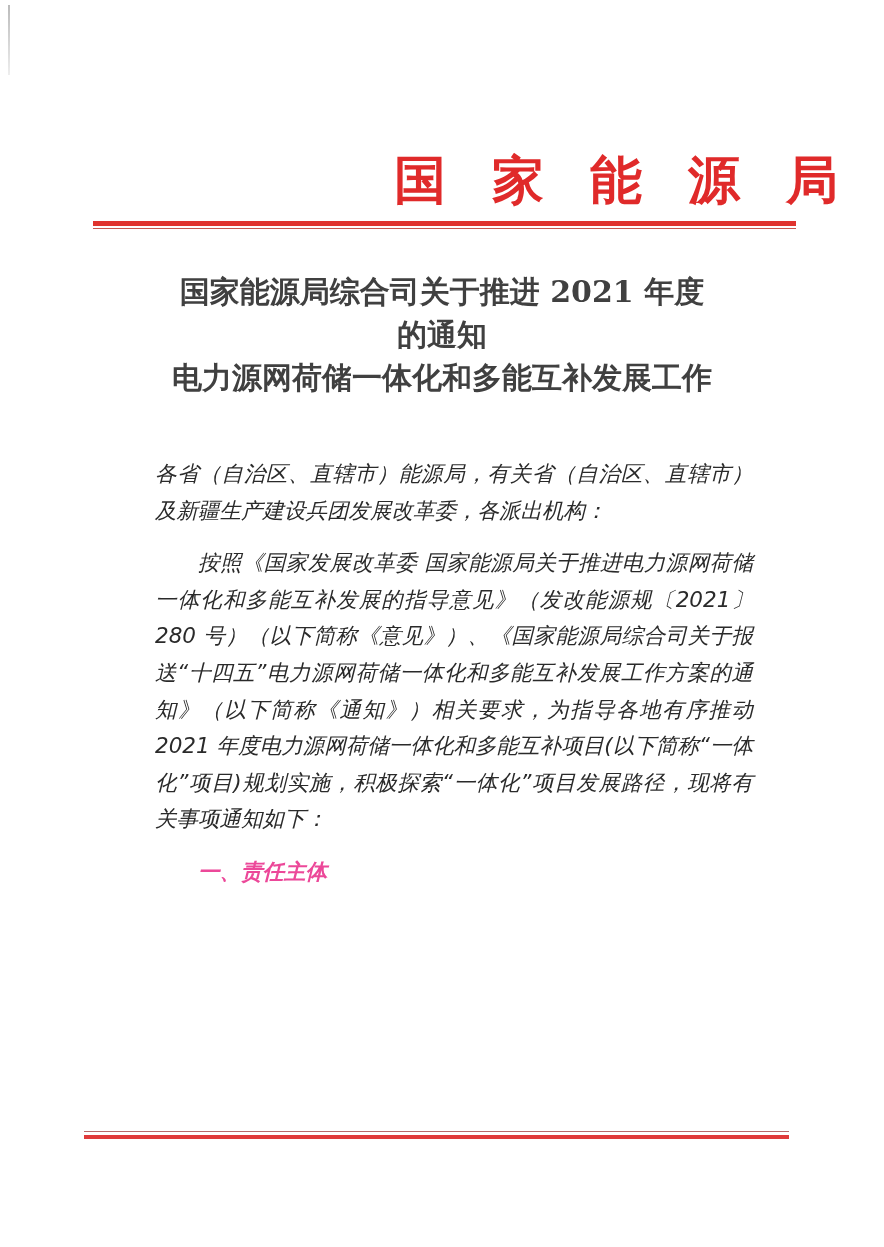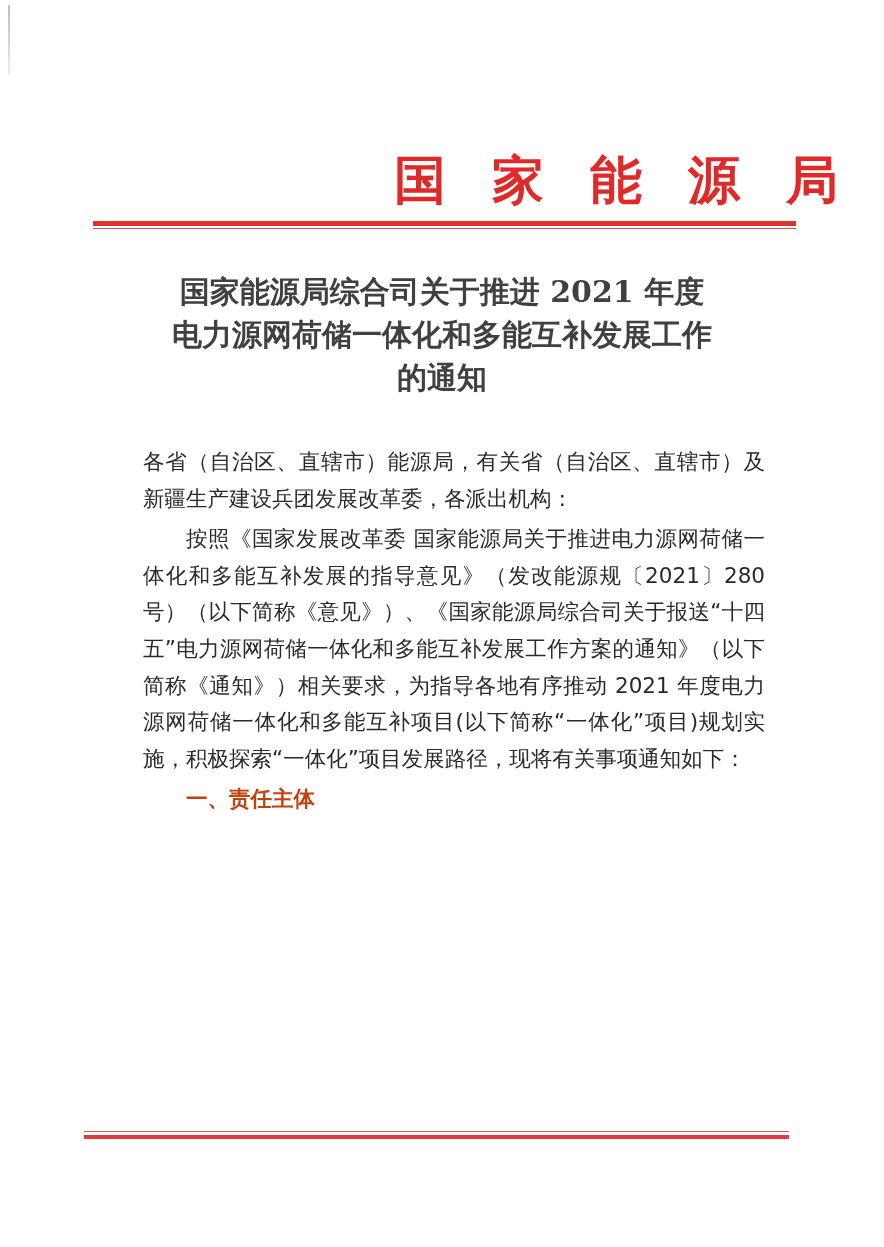--- a/index.html
+++ b/index.html
@@ -31,37 +31,37 @@
   .title {
     position: absolute; top: 270px; left: 0; width: 884px; text-align: center;
     font-family: "DejaVu Serif", serif; font-weight: bold; font-size: 30px;
     line-height: 43px; color: #404040;
   }
   .title div { white-space: nowrap; }
   .body {
     position: absolute; left: 139px; top: 440px; width: 630px;
     font-family: "DejaVu Sans", sans-serif; font-size: 21.5px; line-height: 36.6px; color: #2a2a2a;
   }
-  .body p { margin: 4px; text-align: justify; text-align-last: left; }
+  .body p { margin: 16px; text-align: justify; text-align-last: left; font-style: italic; }
   .body .indent { text-indent: 43px; }
-  .body .heading { text-indent: 43px; font-weight: bold; color: #c2410c; }
+  .body .heading { text-indent: 43px; font-weight: bold; color: #ec4899; }
 </style>
 </head>
 <body>
 
 <div class="edge-shadow"></div>
 
 <div class="masthead">国家能源局</div>
 <div class="rule-top-thick"></div>
 <div class="rule-top-thin"></div>
 
 <div class="title">
   <div>国家能源局综合司关于推进 2021 年度</div>
+  <div>的通知</div>
   <div>电力源网荷储一体化和多能互补发展工作</div>
-  <div>的通知</div>
 </div>
 
 <div class="body">
   <p>各省（自治区、直辖市）能源局，有关省（自治区、直辖市）及新疆生产建设兵团发展改革委，各派出机构：</p>
   <p class="indent">按照《国家发展改革委 国家能源局关于推进电力源网荷储一体化和多能互补发展的指导意见》（发改能源规〔2021〕280 号）（以下简称《意见》）、《国家能源局综合司关于报送“十四五”电力源网荷储一体化和多能互补发展工作方案的通知》（以下简称《通知》）相关要求，为指导各地有序推动 2021 年度电力源网荷储一体化和多能互补项目(以下简称“一体化”项目)规划实施，积极探索“一体化”项目发展路径，现将有关事项通知如下：</p>
   <p class="heading">一、责任主体</p>
 </div>
 
 <div class="rule-bot-thin"></div>
 <div class="rule-bot-thick"></div>

